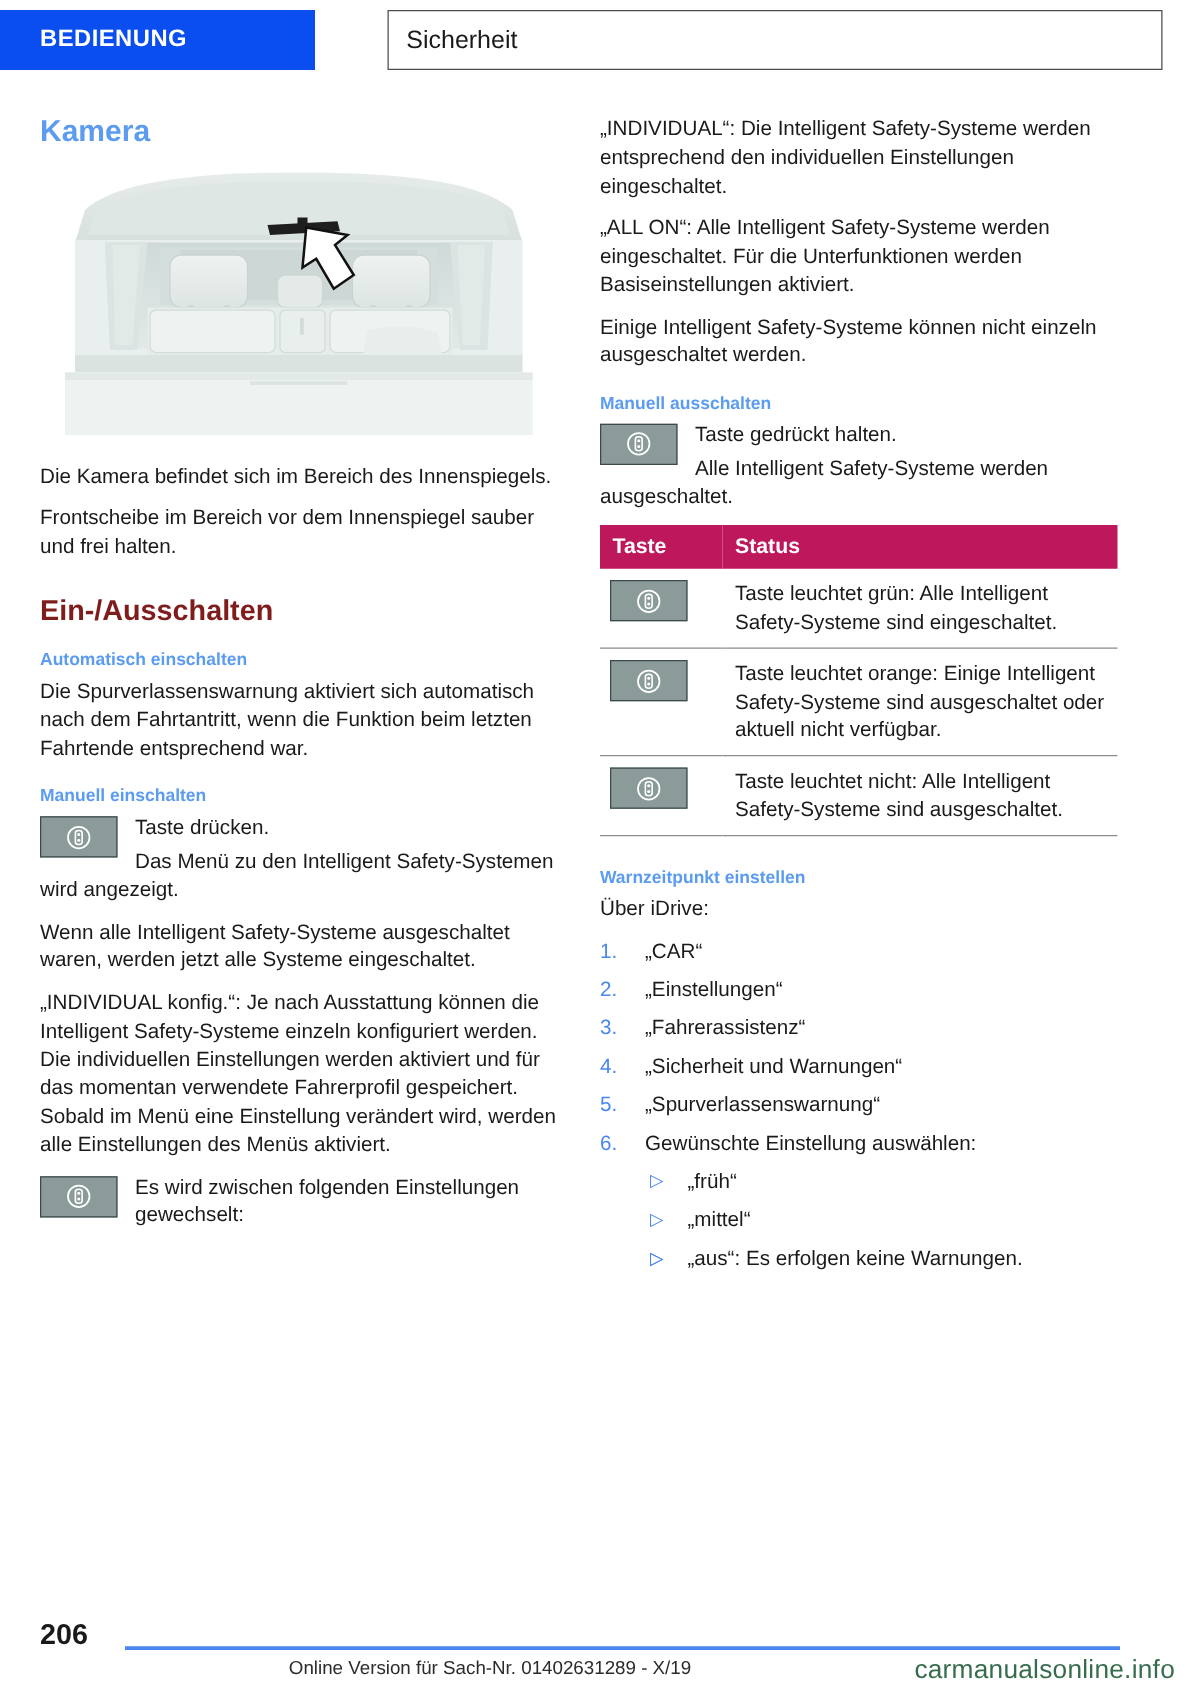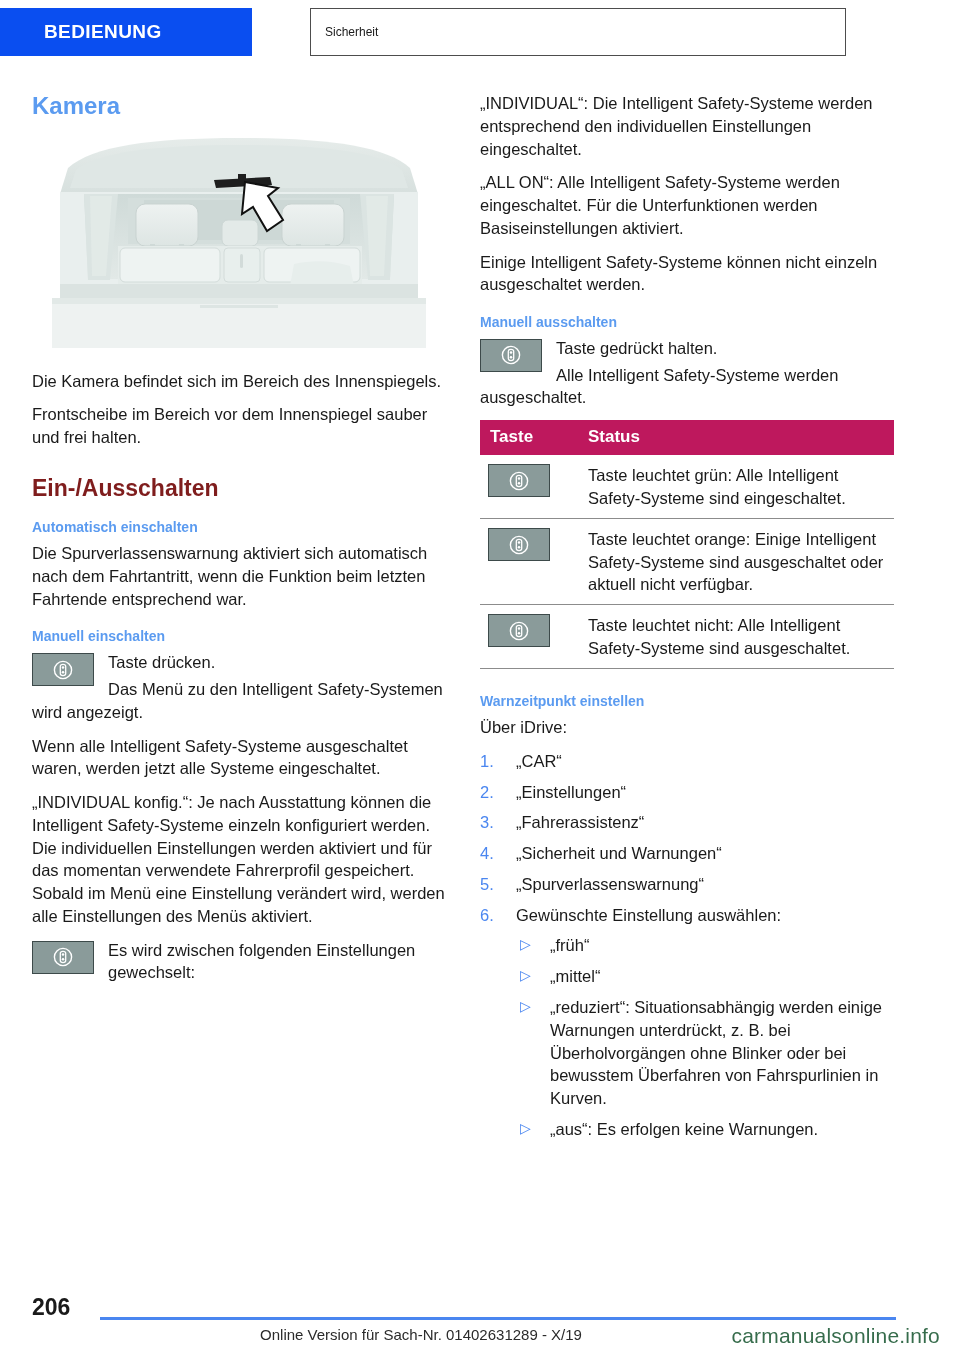--- a/index.html
+++ b/index.html
@@ -30,35 +30,35 @@
     top: 0;
     width: 252px;
     height: 48px;
     background: #0a4ef0;
     color: #ffffff;
     font-size: 19px;
     font-weight: bold;
     letter-spacing: 0.4px;
     display: flex;
     align-items: center;
-    padding-left: 44px;
+    padding-left: 32px;
     box-sizing: border-box;
   }
   .runhead-section {
     position: absolute;
     left: 310px;
     top: 0;
-    width: 536px;
+    width: 620px;
     height: 48px;
     border: 1px solid #4d4d4d;
     box-sizing: border-box;
     display: flex;
     align-items: center;
     padding-left: 14px;
-    font-size: 12px;
+    font-size: 20px;
     color: #1a1a1a;
     background: #ffffff;
   }
 
   
   .page {
     position: absolute;
     top: 92px;
     left: 0;
     width: 960px;
@@ -240,21 +240,20 @@
     background: #4a86f0;
   }
   .footer-note {
     position: absolute;
     left: 0;
     top: 36px;
     width: 784px;
     text-align: center;
     font-size: 15px;
     color: #2b2b2b;
-    padding-left: 29px;
   }
   .watermark {
     position: absolute;
     right: 20px;
     top: 34px;
     font-size: 21px;
     color: #14532d;
     opacity: 0.85;
     letter-spacing: 0.2px;
   }
@@ -483,21 +482,20 @@
         <li>
           <span class="bullet">▷</span>
           <span>„früh“</span>
         </li>
         <li>
           <span class="bullet">▷</span>
           <span>„mittel“</span>
         </li>
         <li>
           <span class="bullet">▷</span>
-          <span>„reduziert“: Situationsabhängig werden ei­nige Warnungen unterdrückt, z. B. bei Überholvorgängen ohne Blinker oder bei bewusstem Überfahren von Fahrspurli­nien in Kurven.</span>
         </li>
         <li>
           <span class="bullet">▷</span>
           <span>„aus“: Es erfolgen keine Warnungen.</span>
         </li>
       </ul>
     </div>
 
   </div>
 </div>

